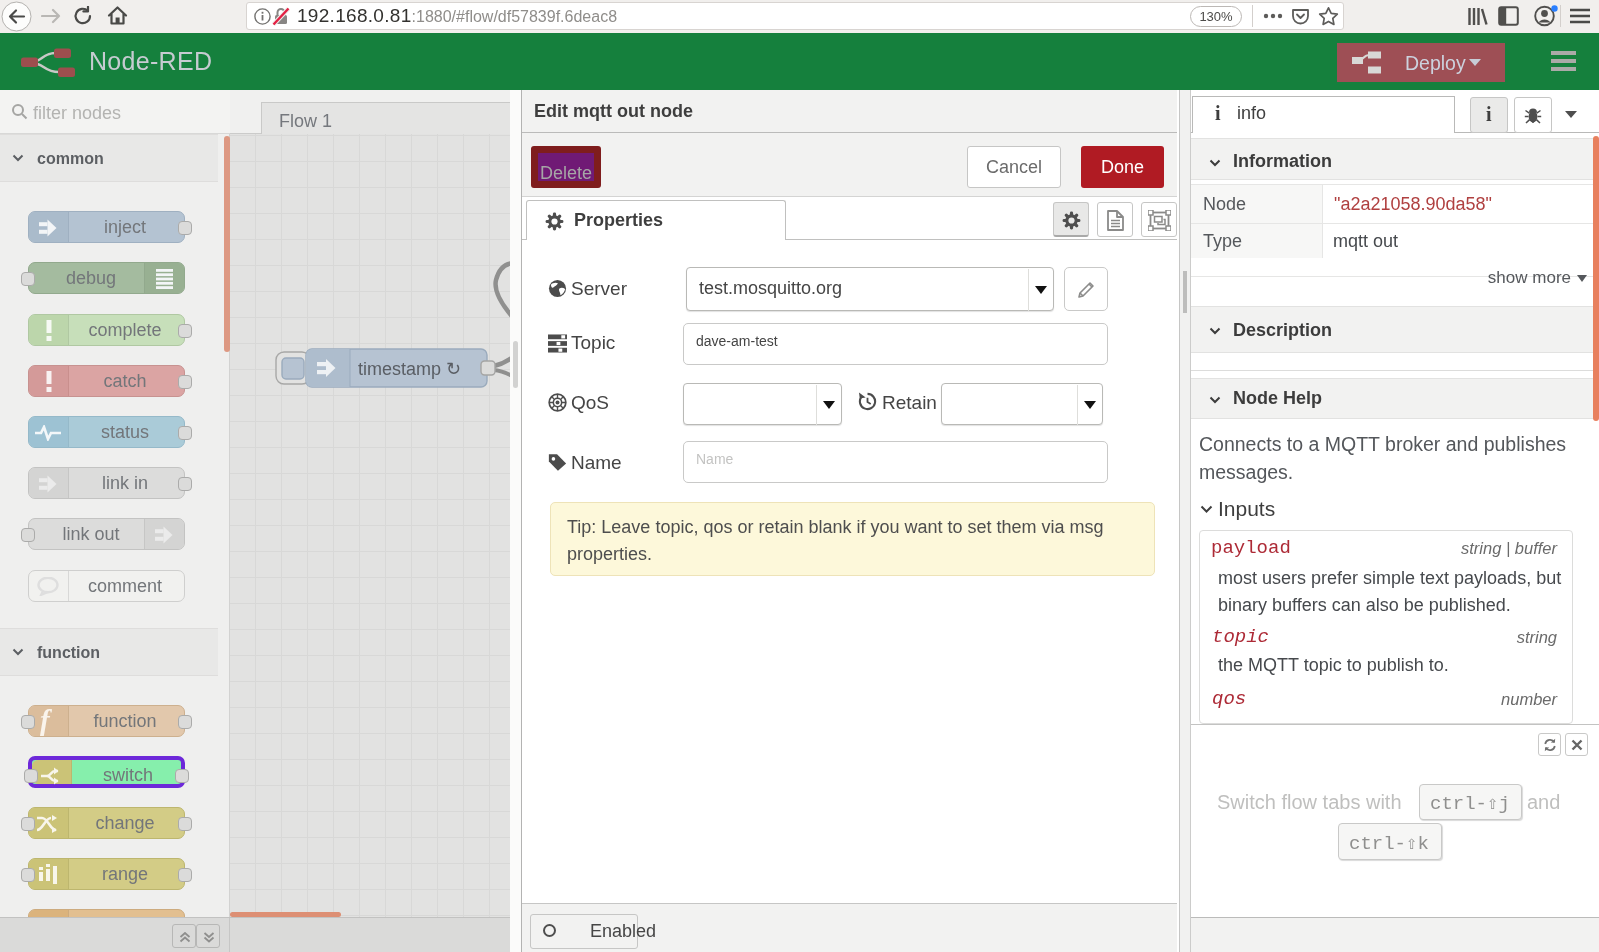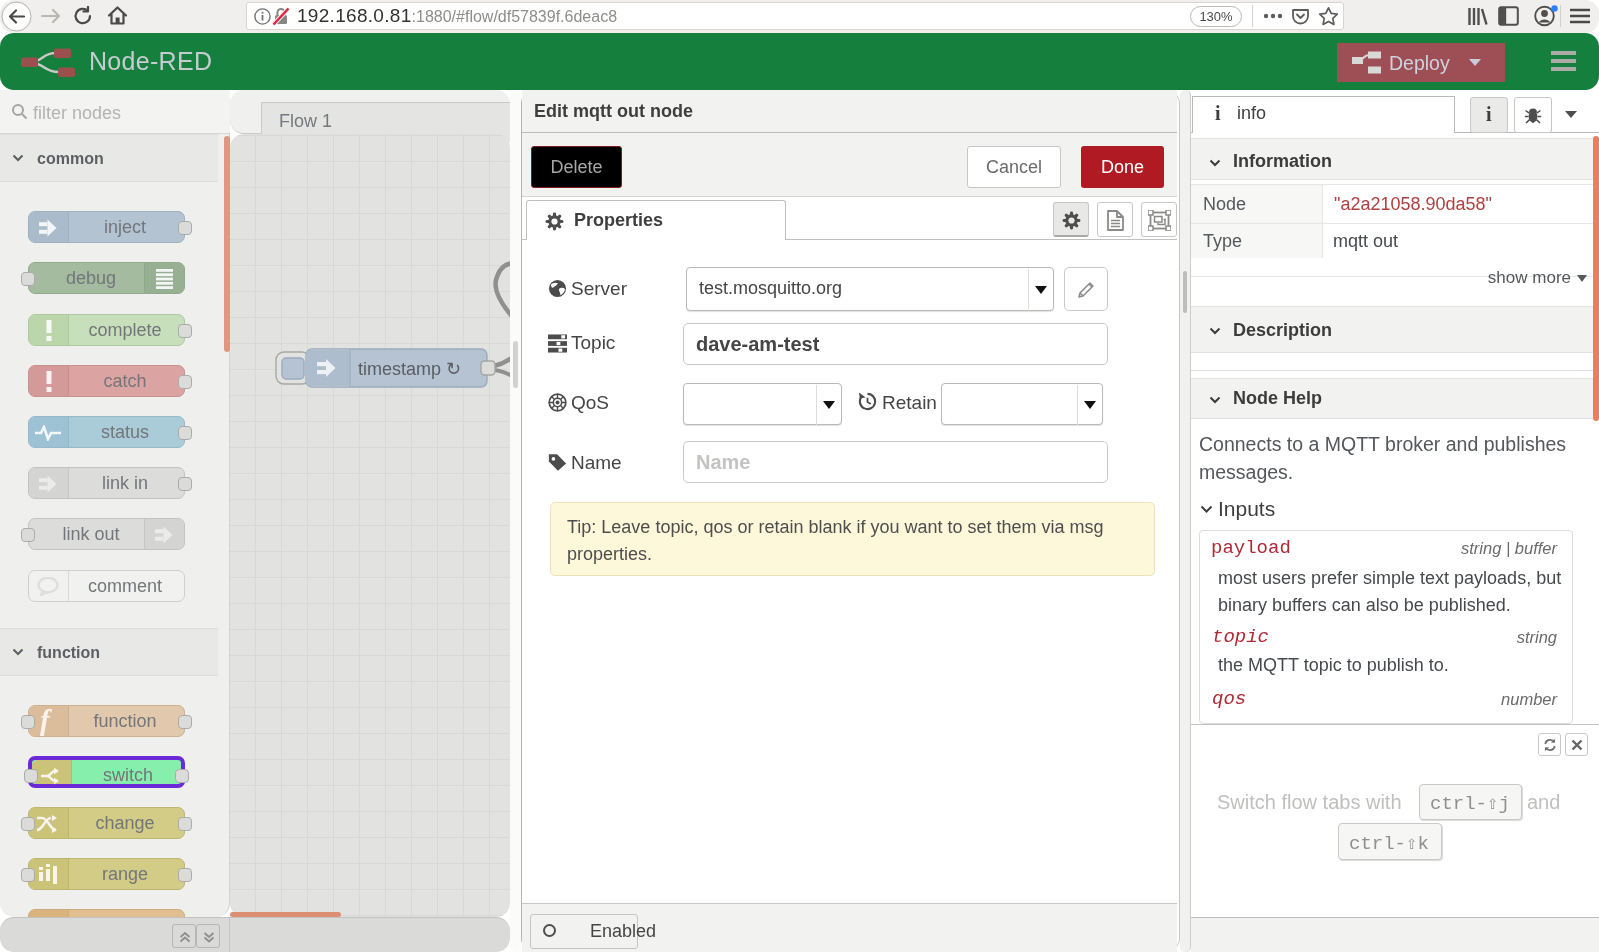--- a/index.html
+++ b/index.html
@@ -1,31 +1,31 @@
 <!DOCTYPE html>
 <html><head>
 <meta charset="utf-8">
 <style>
   * { margin:0; padding:0; box-sizing:border-box; }
   html,body { width:1599px; height:952px; overflow:hidden; }
   body { font-family:"Liberation Sans", sans-serif; position:relative; background:#fff; }
-  .abs { position:absolute;border-radius:14px; }
+  .abs { position:absolute; }
 
   
   #browser { left:0; top:0; width:1599px; height:33px; background:#f1efed; }
   #urlbar { position:absolute; left:246px; top:2px; width:1098px; height:28px; background:#fff; border:1px solid #d8d4d1; border-radius:3px; }
   #urltext { position:absolute; left:297px; top:5px; font-size:19px; color:#33322f; letter-spacing:0.3px; }
   #urltext .dim { color:#8f8d8a; font-size:16px; letter-spacing:0; }
   #zoompill { position:absolute; left:1190px; top:6px; width:52px; height:21px; border:1px solid #bcb8b5; border-radius:11px; font-size:13px; color:#4c4b49; text-align:center; line-height:19px; }
 
   
   #nrheader { left:0; top:33px; width:1599px; height:57px; background:#15803d; }
   #nrtitle { position:absolute; left:89px; top:14px; font-size:25px; color:#c6cbd1; letter-spacing:0.3px; }
   #deploy { position:absolute; left:1337px; top:10px; width:168px; height:39px; background:#9e4f55; }
-  #deploy .dtext { position:absolute; left:52px; top:9px; font-size:19.5px; color:#ccd2de; }
+  #deploy .dtext { position:absolute; left:68px; top:9px; font-size:19.5px; color:#ccd2de; }
   #nrmenu { position:absolute; left:1551px; top:18px; width:25px; height:20px; }
   #nrmenu div { position:absolute; left:0; width:25px; height:4.2px; background:#aaaaa8; }
 
   
   #palette { left:0; top:90px; width:230px; height:827px; background:#efefee; border-right:1px solid #d2d2d1; }
   #pfilter { position:absolute; left:0; top:0; width:230px; height:44px; background:#f3f3f2; border-bottom:1px solid #d8d8d7; }
   #pfilter .ph { position:absolute; left:33px; top:13px; font-size:18px; color:#b3b3b1; }
   .cat { position:absolute; left:0; width:218px; height:48px; background:#e8e8e7; border-bottom:1px solid #dedddc; border-top:1px solid #dedddc; }
   .cat .lbl { position:absolute; left:37px; top:15px; font-size:16px; font-weight:bold; color:#5c5f63; }
   .pnode { position:absolute; left:28px; width:157px; height:32px; border-radius:7px; font-size:18px; color:#73767a; }
@@ -48,32 +48,32 @@
   #pthumb { left:224px; top:136px; width:5.5px; height:216px; background:#dd9882; border-radius:3px; }
   #wsfooter { left:0; top:917px; width:510px; height:35px; background:#dadad9; border-top:1px solid #c2c2c1; }
   .footbtn { position:absolute; top:6px; width:24px; height:24px; border:1px solid #b7b7b6; border-radius:3px; color:#8f8f8e; text-align:center; }
 
   
   #dialog { left:521px; top:90px; width:659px; height:862px; background:#fff; border-left:1px solid #b3b3b2; border-right:1px solid #c6c6c5; }
   .dlghead { position:absolute; left:0; top:0; width:655px; height:43px; background:#f2f2f1; border-bottom:1px solid #bbbbba; }
   .dlghead span { position:absolute; left:12px; top:11px; font-size:18px; font-weight:bold; color:#3e3e3e; }
   .btnbar { position:absolute; left:0; top:43px; width:655px; height:64px; background:#f2f2f1; border-bottom:1px solid #d4d4d3; }
   .btn { position:absolute; top:13px; height:42px; border-radius:3px; font-size:18px; text-align:center; line-height:40px; }
-  #btn-delete { left:9px; width:91px; background:#000000; border:1px solid #7f1d1d; color:#a6a6a6; }
+  #btn-delete { left:9px; width:70px; background:#701a75; border:7px solid #7f1d1d; color:#a6a6a6; }
   #btn-cancel { left:445px; width:94px; background:#fff; border:1px solid #c6c6c5; color:#6b6b6b; }
   #btn-done { left:559px; width:83px; background:#b01b23; color:#fff; line-height:42px; }
   #tabrow { position:absolute; left:0; top:107px; width:655px; height:43px; background:#fff; }
   #tabrow .bline { position:absolute; left:0; bottom:0; width:655px; height:1px; background:#c0c0bf; }
   #proptab { position:absolute; left:4px; top:3px; width:260px; height:40px; background:#fff; border:1px solid #c0c0bf; border-bottom:none; border-radius:3px 3px 0 0; }
   #proptab span { position:absolute; left:47px; top:9px; font-size:18px; font-weight:bold; color:#3e3e3e; }
   .tico { position:absolute; top:5px; width:36px; height:35px; border:1px solid #c6c6c5; border-radius:3px; background:#fff; }
   #dlgbody { position:absolute; left:0; top:150px; width:655px; height:663px; background:#fff; }
   .flabel { position:absolute; left:49px; font-size:19px; color:#454545; }
   .ficon { position:absolute; left:26px; width:19px; height:19px; }
-  .finput { position:absolute; background:#fff; border:1px solid #c9c9c8; border-radius:5px; font-size:20px; color:#454545;font-weight:bold; }
+  .finput { position:absolute; background:#fff; border:1px solid #c9c9c8; border-radius:5px; font-size:14px; color:#454545; }
   .fselect { position:absolute; background:#fff; border:1px solid #b9b9b6; border-radius:4px; box-shadow:0 1px 1px rgba(0,0,0,0.12); font-size:18px; color:#454545; }
   .caret { position:absolute; width:0; height:0; border-left:6.5px solid transparent; border-right:6.5px solid transparent; border-top:8px solid #111; }
   #tipbox { position:absolute; left:28px; top:262px; width:605px; height:74px; background:#fdf8da; border:1px solid #eee3b8; border-radius:5px; font-size:18px; color:#4e4e4e; }
   #dlgfoot { position:absolute; left:0; top:813px; width:655px; height:49px; background:#f2f2f1; border-top:1px solid #c6c6c5; }
   #enbtn { position:absolute; left:8px; top:10px; width:108px; height:35px; border:1px solid #c6c6c5; border-radius:3px; }
   #enbtn .circ { position:absolute; left:12px; top:9px; width:13px; height:13px; border:2px solid #4e4e4e; border-radius:50%; }
   #enbtn span { position:absolute; left:35px; top:6px; font-size:18px; color:#464646;margin-left:24px; }
 
   
   #sep { left:1180px; top:90px; width:11px; height:862px; background:#f1f1f0; border-right:1px solid #cccccb; }

